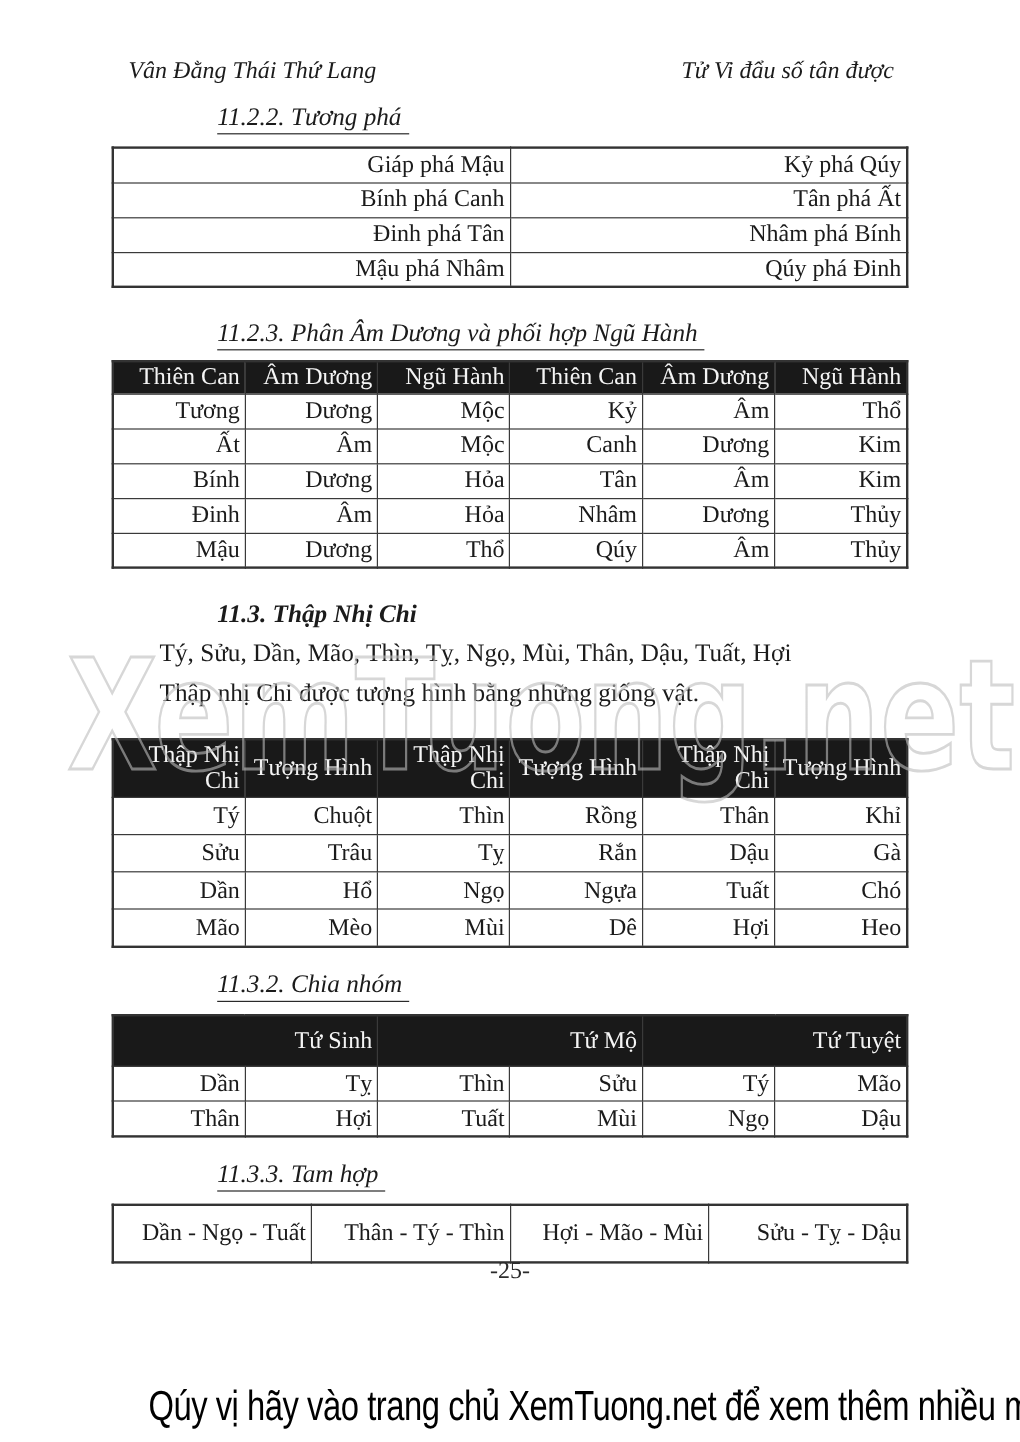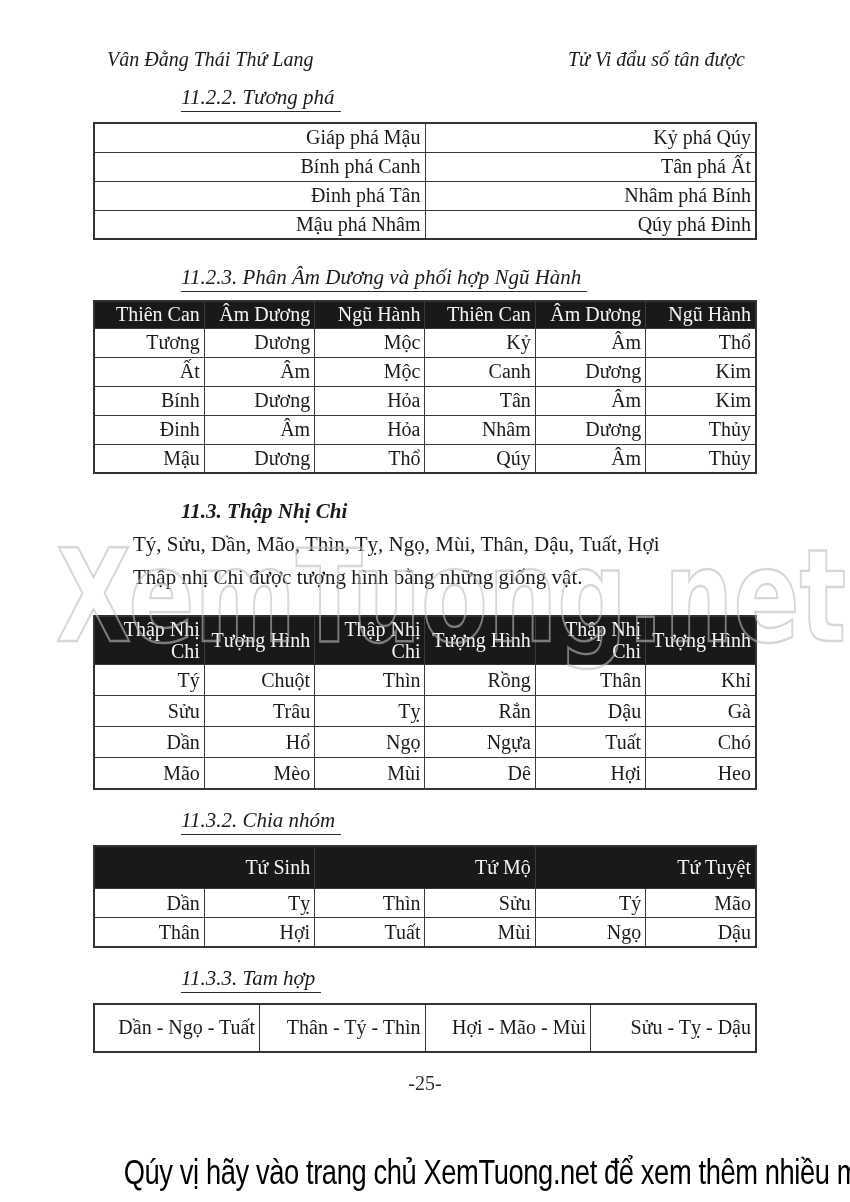--- a/index.html
+++ b/index.html
@@ -63,21 +63,21 @@
 
   
   .watermark {
     position: absolute; left: 52px; top: 533px;
     width: 800px; height: 145px;
     opacity: 0.6; pointer-events: none; z-index: 5;
   }
 
   
   .page-number {
-    position: absolute; left: 0; top: 1072px;
+    position: absolute; left: 0; top: 1048px;
     width: 100%; text-align: center;
     font-size: 20px; color: #2c2c2c;
   }
 
   
   .footer {
     position: absolute; left: 0; bottom: 10px;
     width: 100%; text-align: center;
   }
   .footer span {

